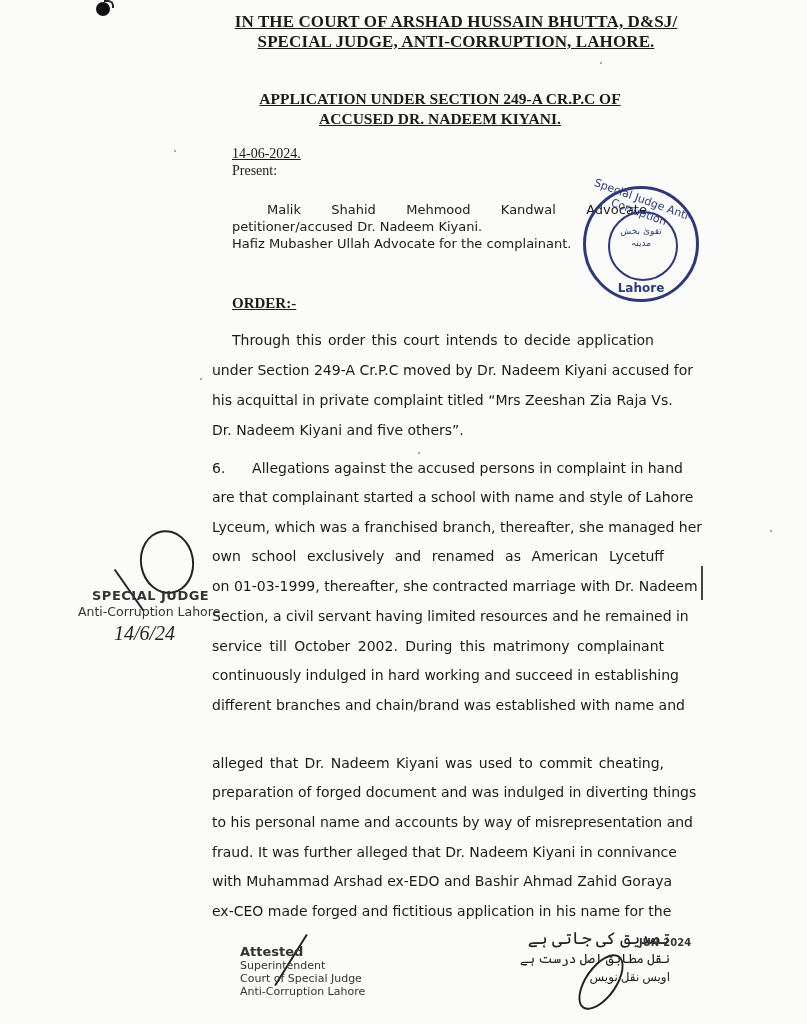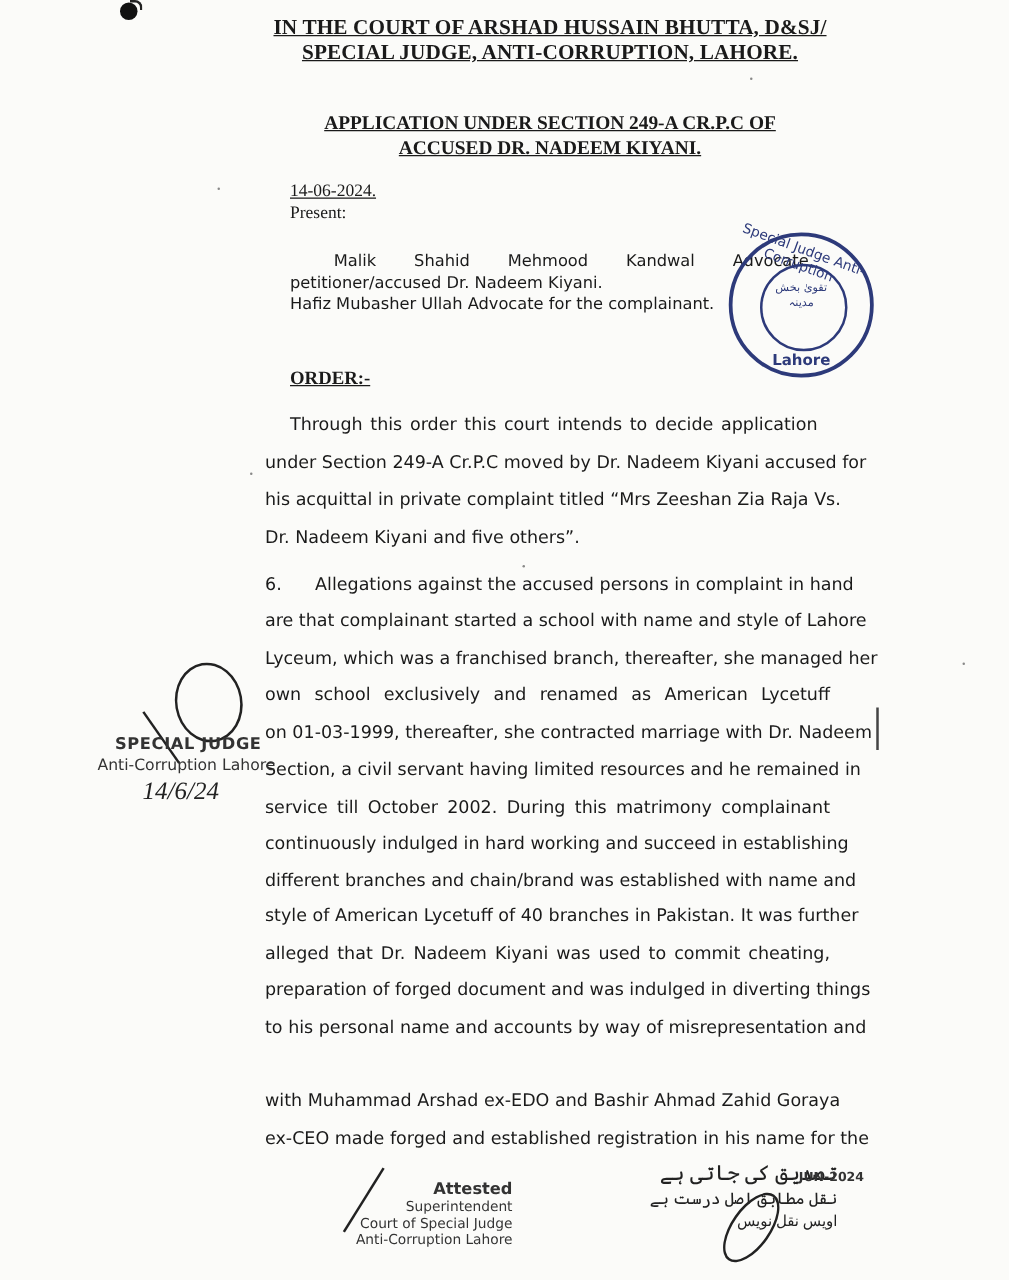--- a/index.html
+++ b/index.html
@@ -11,21 +11,21 @@
   }
   .page { position: absolute; inset: 0; background: #fbfbf9; }
   .speck { position: absolute; width: 2px; height: 2px; background: #888; border-radius: 50%; }
   .blot { position: absolute; left: 96px; top: 2px; width: 14px; height: 14px; background: #111; border-radius: 50%; }
   .blot::after { content: ""; position: absolute; left: 8px; top: -2px; width: 8px; height: 6px; border: 2px solid #222; border-bottom: none; border-left: none; border-radius: 0 6px 0 0; }
 
   .serif { font-family: "Liberation Serif", "DejaVu Serif", serif; }
   .sans { font-family: "DejaVu Sans", "Liberation Sans", sans-serif; }
 
   .court-title {
-    position: absolute; left: 200px; top: 12px; width: 480px;
+    position: absolute; left: 216px; top: 12px; width: 480px;
     text-align: center; font-weight: bold; font-size: 17px; line-height: 20px;
     text-decoration: underline; letter-spacing: 0.1px;
   }
   .app-title {
     position: absolute; left: 230px; top: 89px; width: 420px;
     text-align: center; font-weight: bold; font-size: 15.5px; line-height: 20px;
     text-decoration: underline;
   }
   .date { position: absolute; left: 232px; top: 146px; font-size: 14px; text-decoration: underline; }
   .present { position: absolute; left: 232px; top: 163px; font-size: 14px; }
@@ -49,21 +49,21 @@
   .seal-inner { position: absolute; left: 22px; top: 22px; width: 66px; height: 66px; border: 2px solid #2d3a7a; border-radius: 50%; }
   .seal-text-top { position: absolute; left: 0; right: 0; top: 4px; text-align: center; font-size: 11px; transform: rotate(20deg); }
   .seal-text-bottom { position: absolute; left: 0; right: 0; bottom: 4px; text-align: center; font-size: 12px; font-weight: bold; }
   .seal-urdu { position: absolute; left: 28px; top: 36px; width: 54px; text-align: center; font-size: 9px; line-height: 12px; }
   .sig-loop { position: absolute; left: 140px; top: 530px; width: 50px; height: 60px; border: 2px solid #222; border-radius: 50%; transform: rotate(-10deg); }
   .sig-stroke { position: absolute; left: 128px; top: 565px; width: 2px; height: 50px; background: #222; transform: rotate(-35deg); }
   .stamp-line1 { position: absolute; left: 92px; top: 588px; font-size: 13px; font-weight: bold; color: #333; letter-spacing: 0.5px; }
   .stamp-line2 { position: absolute; left: 78px; top: 604px; font-size: 12.5px; color: #333; white-space: nowrap; }
   .stamp-date { position: absolute; left: 114px; top: 622px; font-size: 20px; font-style: italic; color: #222; }
 
-  .attested-block { position: absolute; left: 240px; top: 944px; width: 170px; text-align: right; color: #333; }
+  .attested-block { position: absolute; left: 240px; top: 944px; width: 170px; text-align: left; color: #333; }
   .attested-title { font-size: 13px; font-weight: bold; }
   .attested-line { font-size: 11px; line-height: 13px; }
   .attested-sig { position: absolute; left: 290px; top: 930px; width: 2px; height: 60px; background: #222; transform: rotate(32deg); }
 
   .urdu-block { position: absolute; left: 500px; top: 928px; width: 170px; text-align: right; direction: rtl; color: #222; }
   .urdu-line1 { font-size: 17px; line-height: 22px; }
   .urdu-line2 { font-size: 13px; line-height: 18px; }
   .urdu-line3 { font-size: 12px; line-height: 18px; }
   .urdu-date { position: absolute; left: 610px; top: 937px; font-size: 10px; font-weight: bold; color: #333; padding-left: 29px; }
   .urdu-sig { position: absolute; left: 585px; top: 950px; width: 28px; height: 60px; border: 2px solid #222; border-radius: 50%; transform: rotate(35deg); }
@@ -121,26 +121,26 @@
 
   <div class="body-line sans" style="top:459px; white-space:pre">6.      Allegations against the accused persons in complaint in hand</div>
   <div class="body-line sans" style="top:488px">are that complainant started a school with name and style of Lahore</div>
   <div class="body-line sans" style="top:518px">Lyceum, which was a franchised branch, thereafter, she managed her</div>
   <div class="body-line sans" style="top:547px">own school exclusively and renamed as American Lycetuff</div>
   <div class="body-line sans" style="top:577px">on 01-03-1999, thereafter, she contracted marriage with Dr. Nadeem</div>
   <div class="body-line sans" style="top:607px">Section, a civil servant having limited resources and he remained in</div>
   <div class="body-line sans" style="top:637px">service till October 2002. During this matrimony complainant</div>
   <div class="body-line sans" style="top:666px">continuously indulged in hard working and succeed in establishing</div>
   <div class="body-line sans" style="top:696px">different branches and chain/brand was established with name and</div>
-  <div class="body-line sans" style="top:724px">style of American Lycetuff of 40 branches in Pakistan. It was further</div>
   <div class="body-line sans" style="top:754px">alleged that Dr. Nadeem Kiyani was used to commit cheating,</div>
   <div class="body-line sans" style="top:783px">preparation of forged document and was indulged in diverting things</div>
   <div class="body-line sans" style="top:813px">to his personal name and accounts by way of misrepresentation and</div>
+  <div class="body-line sans" style="top:843px">fraud. It was further alleged that Dr. Nadeem Kiyani in connivance</div>
   <div class="body-line sans" style="top:872px">with Muhammad Arshad ex-EDO and Bashir Ahmad Zahid Goraya</div>
-  <div class="body-line sans" style="top:902px">ex-CEO made forged and established registration in his name for the</div>
+  <div class="body-line sans" style="top:902px">ex-CEO made forged and fictitious application in his name for the</div>
 
   <div class="margin-mark"></div>
 
   <div class="sig-loop"></div>
   <div class="sig-stroke"></div>
   <div class="stamp-line1 sans">SPECIAL JUDGE</div>
   <div class="stamp-line2 sans">Anti-Corruption Lahore</div>
   <div class="stamp-date serif">14/6/24</div>
 
   <div class="attested-sig"></div>

